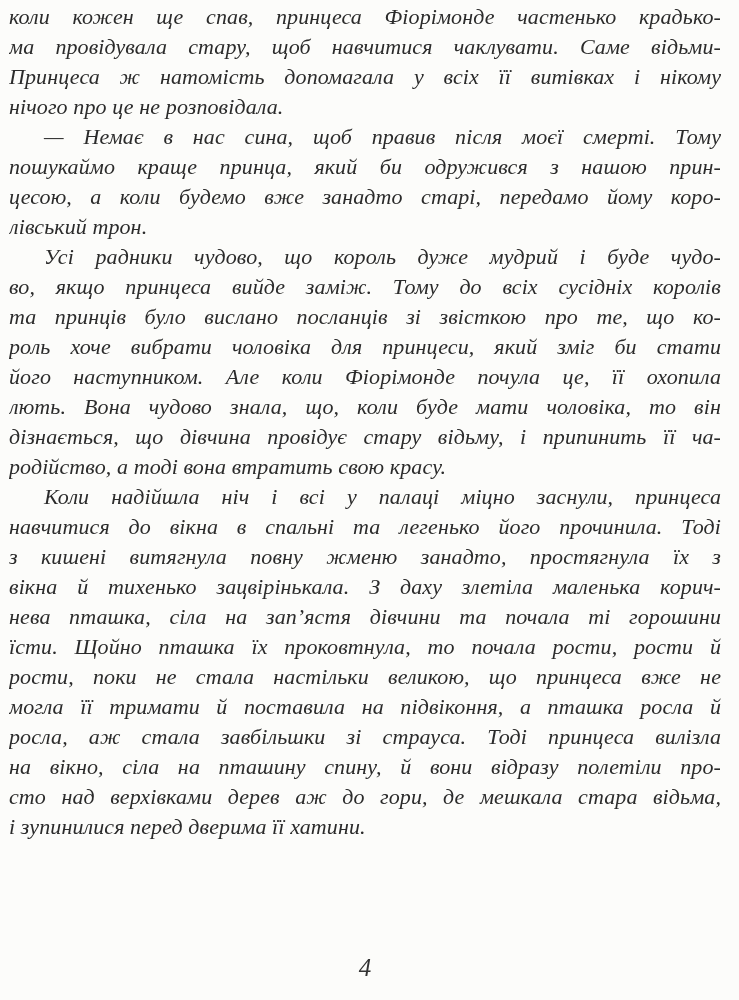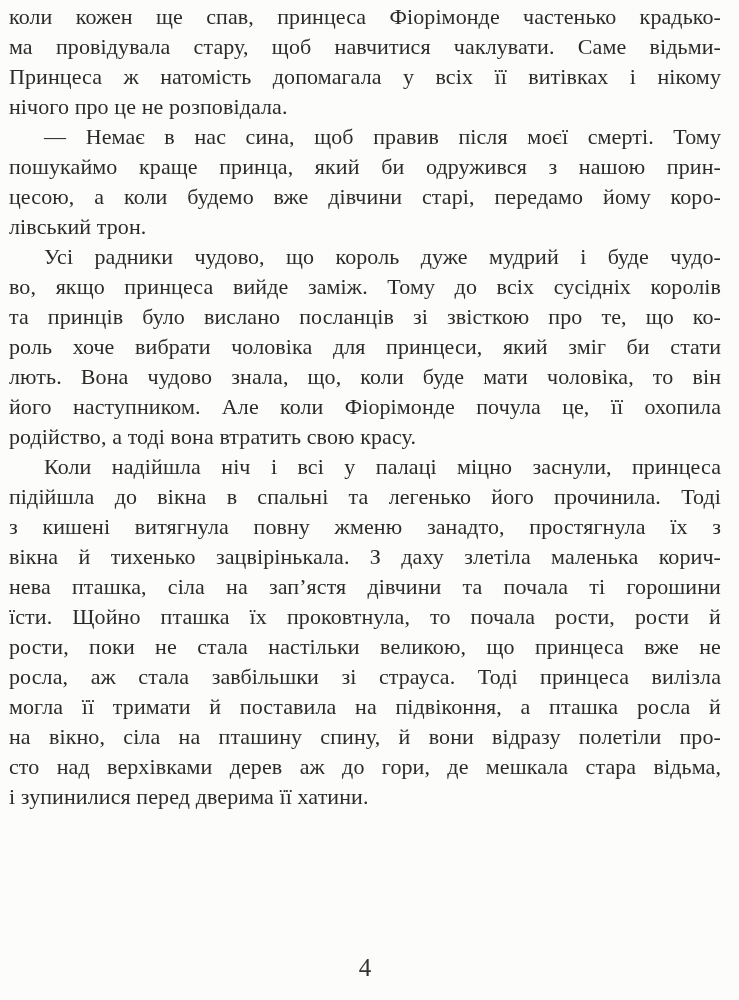--- a/index.html
+++ b/index.html
@@ -47,44 +47,45 @@
     width: 712px;
     text-align: center;
     font-size: 25px;
     line-height: 32px;
     color: #333333;
   }
 </style>
 </head>
 <body style="background: rgb(252, 252, 250);">
 
-<div class="book-page" style="color: rgb(43, 43, 43);">
+<div class="book-page" style="color: rgb(43, 43, 43); font-style: italic;">
   <div class="text-block">
       <div class="line">коли кожен ще спав, принцеса Фіорімонде частенько крадько-</div>
       <div class="line">ма провідувала стару, щоб навчитися чаклувати. Саме відьми-</div>
       <div class="line">Принцеса ж натомість допомагала у всіх її витівках і нікому</div>
       <div class="line para-end">нічого про це не розповідала.</div>
       <div class="line indent">— Немає в нас сина, щоб правив після моєї смерті. Тому</div>
       <div class="line">пошукаймо краще принца, який би одружився з нашою прин-</div>
-      <div class="line">цесою, а коли будемо вже дівчини старі, передамо йому коро-</div>
+      <div class="line">цесою, а коли будемо вже занадто старі, передамо йому коро-</div>
       <div class="line para-end">лівський трон.</div>
       <div class="line indent">Усі радники чудово, що король дуже мудрий і буде чудо-</div>
       <div class="line">во, якщо принцеса вийде заміж. Тому до всіх сусідніх королів</div>
       <div class="line">та принців було вислано посланців зі звісткою про те, що ко-</div>
       <div class="line">роль хоче вибрати чоловіка для принцеси, який зміг би стати</div>
+      <div class="line">його наступником. Але коли Фіорімонде почула це, її охопила</div>
       <div class="line">лють. Вона чудово знала, що, коли буде мати чоловіка, то він</div>
-      <div class="line">його наступником. Але коли Фіорімонде почула це, її охопила</div>
+      <div class="line">дізнається, що дівчина провідує стару відьму, і припинить її ча-</div>
       <div class="line para-end">родійство, а тоді вона втратить свою красу.</div>
       <div class="line indent">Коли надійшла ніч і всі у палаці міцно заснули, принцеса</div>
-      <div class="line">підійшла до вікна в спальні та легенько його прочинила. Тоді</div>
+      <div class="line">навчитися до вікна в спальні та легенько його прочинила. Тоді</div>
       <div class="line">з кишені витягнула повну жменю занадто, простягнула їх з</div>
       <div class="line">вікна  й тихенько зацвірінькала. З даху злетіла маленька корич-</div>
       <div class="line">нева пташка, сіла на зап’ястя дівчини та почала ті горошини</div>
       <div class="line">їсти. Щойно пташка їх проковтнула, то почала рости, рости й</div>
       <div class="line">рости, поки не стала настільки великою, що принцеса вже не</div>
+      <div class="line">могла її тримати й поставила на підвіконня, а пташка росла й</div>
       <div class="line">росла, аж стала завбільшки зі страуса. Тоді принцеса вилізла</div>
-      <div class="line">могла її тримати й поставила на підвіконня, а пташка росла й</div>
       <div class="line">на вікно, сіла на пташину спину, й вони відразу полетіли про-</div>
       <div class="line">сто над верхівками дерев аж до гори, де мешкала стара відьма,</div>
       <div class="line para-end">і зупинилися перед дверима її хатини.</div>
     </div>
   <div class="folio">4</div>
 </div>
 
 </body></html>

